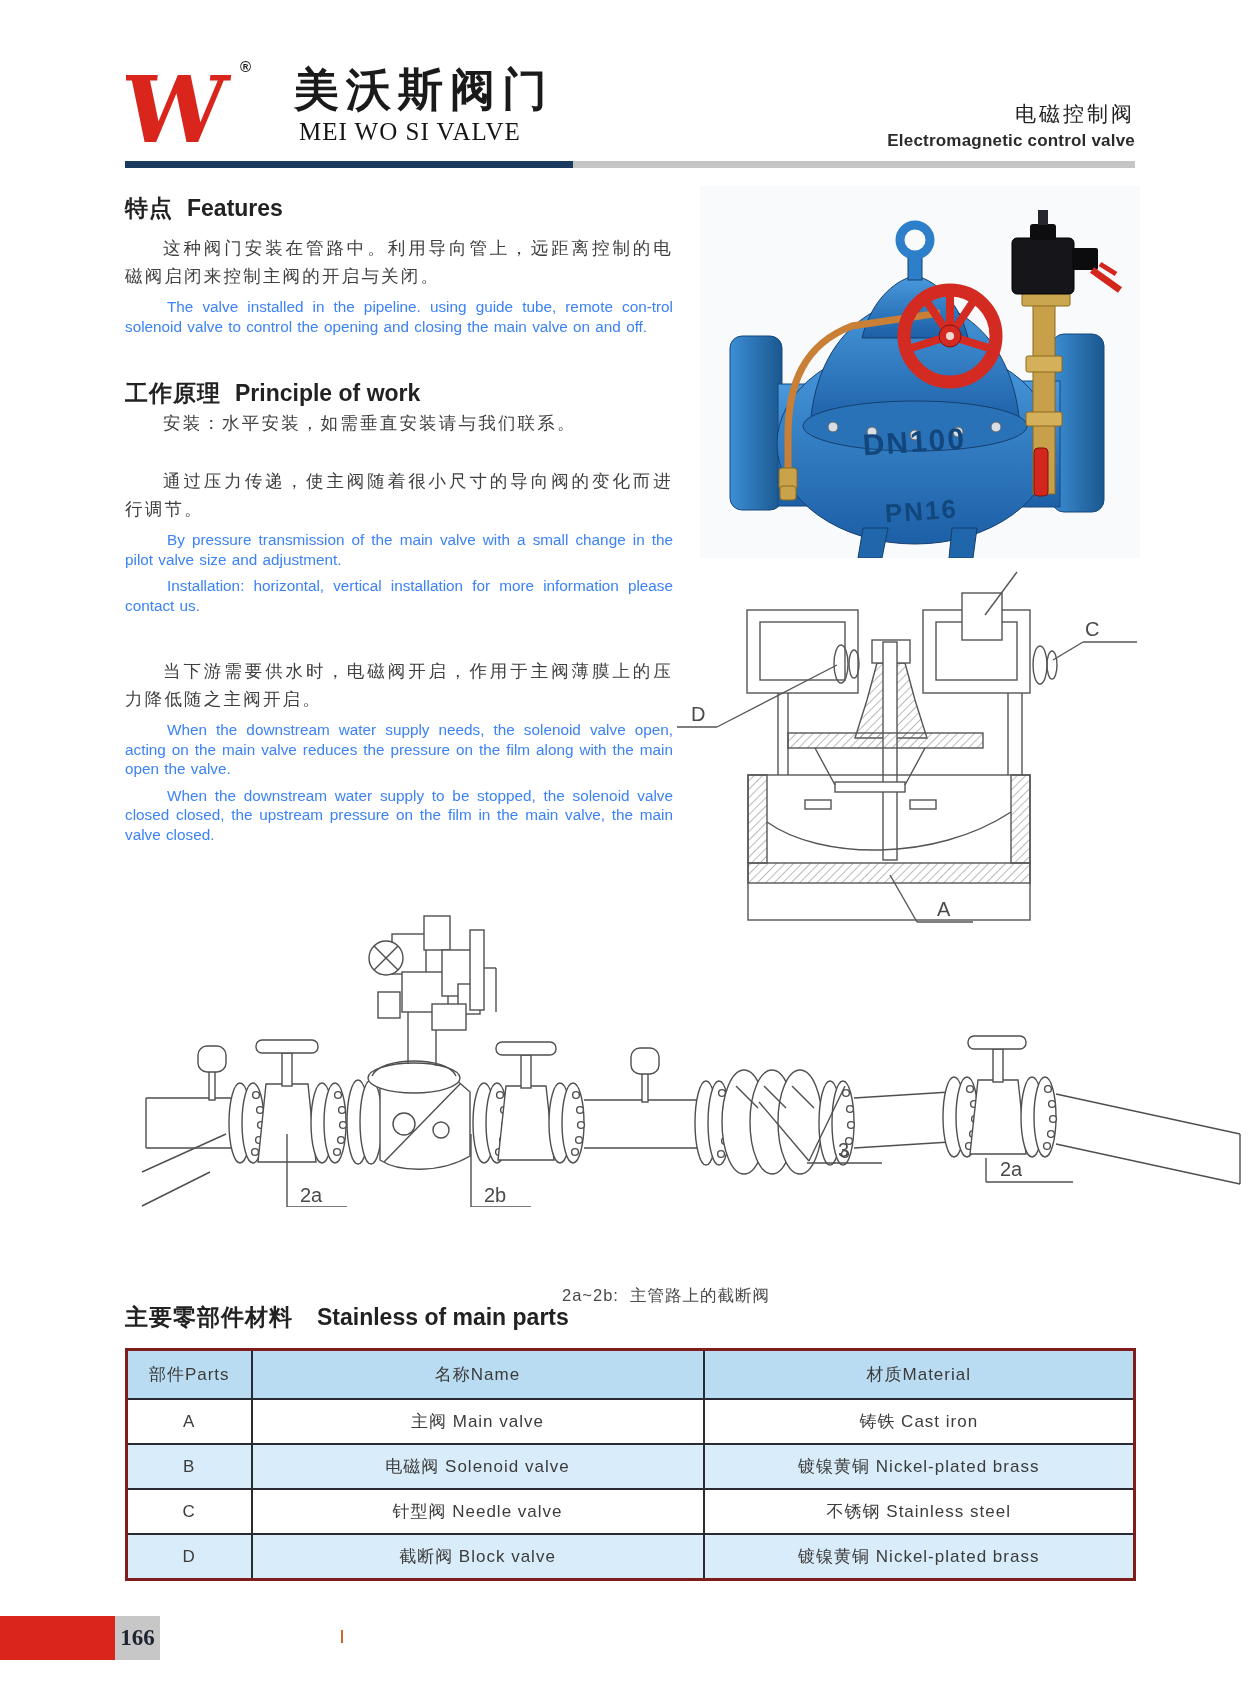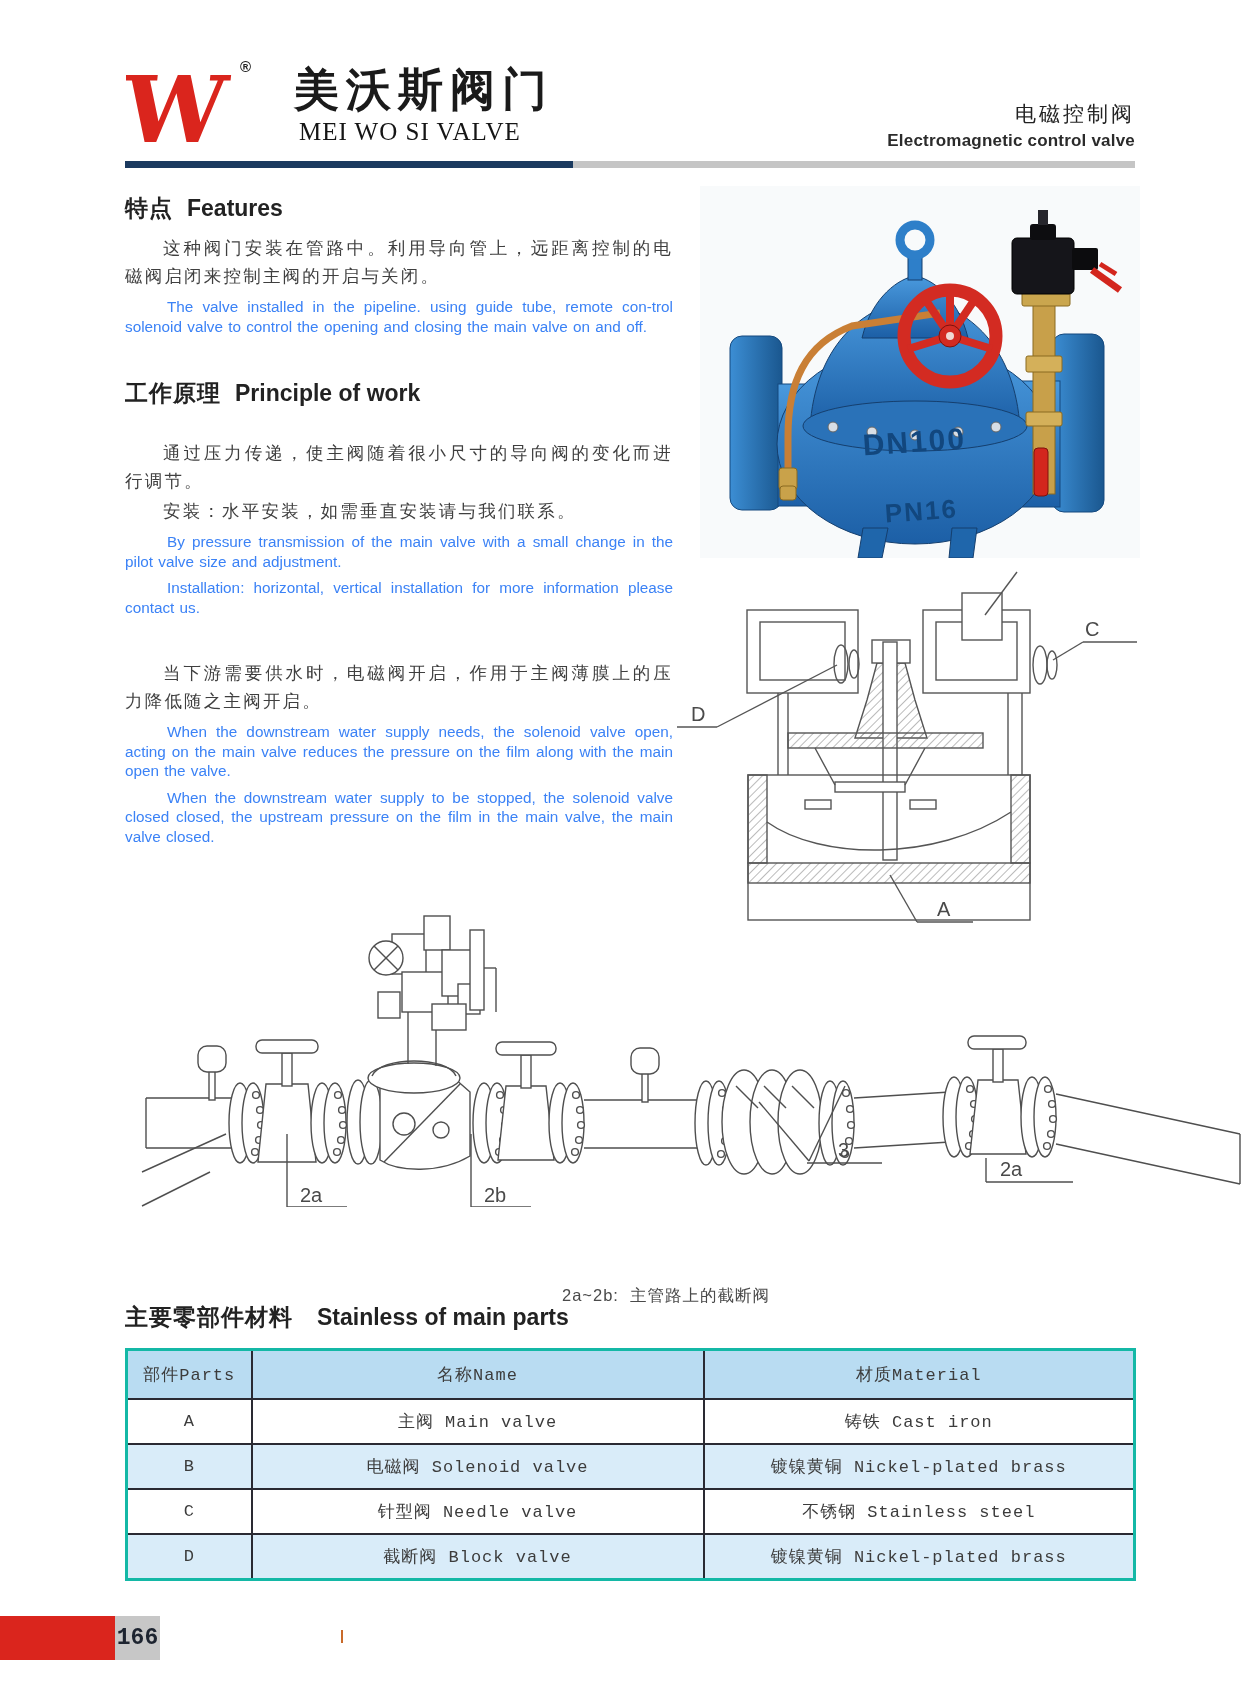--- a/index.html
+++ b/index.html
@@ -54,31 +54,31 @@
 
   
   .mat-title { left:125px; top:1302px; font-size:23px; font-weight:bold; color:#222; letter-spacing:1px; }
   .mat-title .en2 { margin-left:24px; letter-spacing:0; }
   table.mat { left:125px; top:1348px; position:absolute; border-collapse:collapse;
     width:1008px; table-layout:fixed; }
   table.mat th, table.mat td {
     border:2px solid #2a2a33; text-align:center; vertical-align:middle;
     font-size:17px; color:#3c3c3c; letter-spacing:1px; font-weight:normal;
   }
-  table.mat { border:3px solid #14b8a6;font-family:Liberation Mono, monospace; }
+  table.mat { border:3px solid #7f1d1d; }
   table.mat th { height:45px; background:#b9dcf2; }
   table.mat td { height:41px; }
   tr.stripe td { background:#d9ecf9; }
   td.c-part { font-size:18px; }
 
   
   .foot-red { left:0; top:1616px; width:115px; height:44px; background:#da251d; }
   .foot-gray { left:115px; top:1616px; width:45px; height:44px; background:#c7c7c7;
     display:flex; align-items:center; justify-content:center; }
-  .foot-num { font-family:Liberation Mono, monospace; font-size:23px; font-weight:bold; color:#1d2430; }
+  .foot-num { font-family:Liberation Serif, serif; font-size:23px; font-weight:bold; color:#1d2430; }
   .foot-tick { left:341px; top:1630px; width:2px; height:13px; background:#c96a2a; }
 </style>
 </head>
 <body>
 
 <div class="page">
 
   <svg class="abs logo-w" viewBox="0 0 120 92">
     <text x="2" y="78" font-family="'DejaVu Serif', serif" font-weight="bold" font-size="92" fill="#da251d" transform="skewX(-6)">W</text>
   </svg>
@@ -96,22 +96,22 @@
   <div class="abs col-left">
     <div class="sec-title">
       <span>特点</span><span class="en2">Features</span>
     </div>
     <p class="cn">这种阀门安装在管路中。利用导向管上，远距离控制的电磁阀启闭来控制主阀的开启与关闭。</p>
     <p class="en">The valve installed in the pipeline. using guide tube, remote con-trol solenoid valve to control the opening and closing the main valve on and off.</p>
 
     <div class="sec-title title-principle gap-lg">
       <span>工作原理</span><span class="en2">Principle of work</span>
     </div>
+    <p class="cn" style="margin-top:0;">安装：水平安装，如需垂直安装请与我们联系。</p>
     <p class="cn gap-md">通过压力传递，使主阀随着很小尺寸的导向阀的变化而进行调节。</p>
-    <p class="cn" style="margin-top:0;">安装：水平安装，如需垂直安装请与我们联系。</p>
     <p class="en">By pressure transmission of the main valve with a small change in the pilot valve size and adjustment.</p>
     <p class="en">Installation: horizontal, vertical installation for more information please contact us.</p>
 
     <p class="cn gap-lg">当下游需要供水时，电磁阀开启，作用于主阀薄膜上的压力降低随之主阀开启。</p>
     <p class="en">When the downstream water supply needs, the solenoid valve open, acting on the main valve reduces the pressure on the film along with the main open the valve.</p>
 
     <p class="en">When the downstream water supply to be stopped, the solenoid valve closed closed, the upstream pressure on the film in the main valve, the main valve closed.</p>
   </div>
 
   <svg class="abs photo-wrap" viewBox="0 0 440 372">

